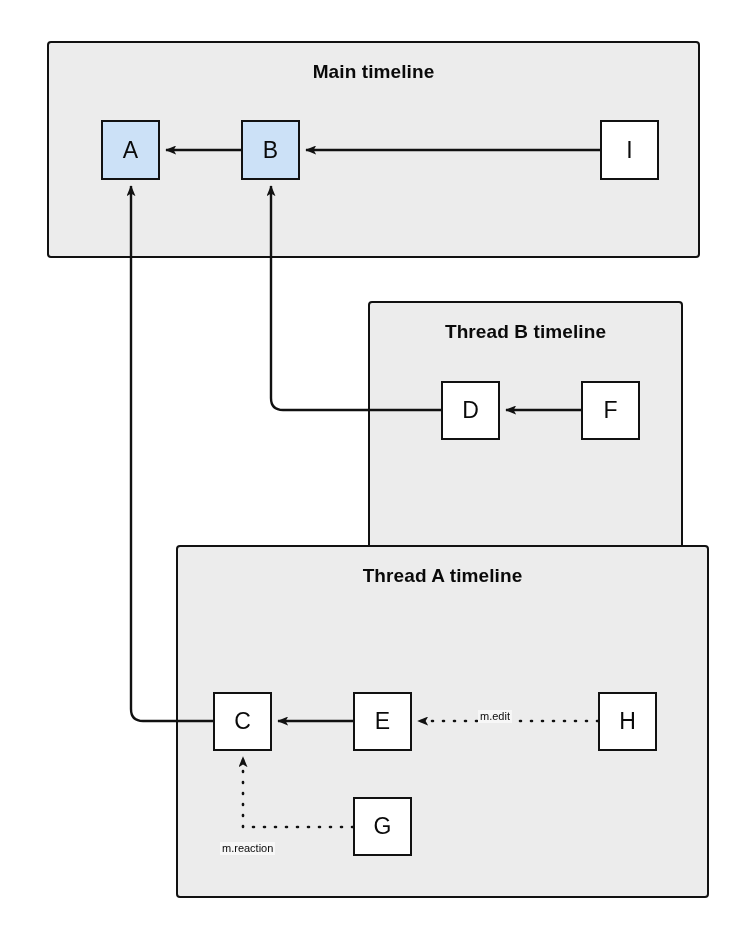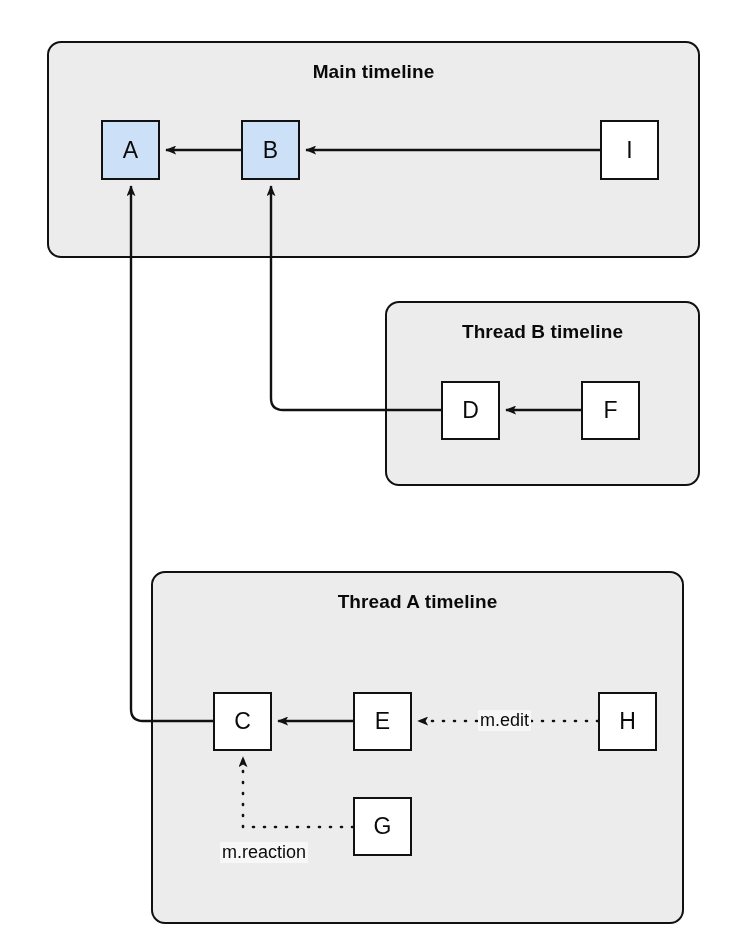--- a/index.html
+++ b/index.html
@@ -21,21 +21,21 @@
     position: absolute;
     left: 0;
     top: 0;
     width: 756px;
     height: 942px;
   }
   .group-box {
     position: absolute;
     background: #ececec;
     border: 2px solid #111111;
-    border-radius: 14px;
+    border-radius: 4px;
     box-sizing: border-box;
   }
   .group-title {
     position: absolute;
     width: 100%;
     text-align: center;
     font-weight: bold;
     font-size: 19px;
     color: #0a0a0a;
     letter-spacing: 0.1px;
@@ -50,42 +50,42 @@
     justify-content: center;
     font-size: 23px;
     color: #0a0a0a;
     line-height: 1;
   }
   .node.blue {
     background: #cce1f7;
   }
   .edge-label {
     position: absolute;
-    font-size: 18px;
+    font-size: 11px;
     color: #0a0a0a;
     background: #f7f7f7;
     padding: 0 2px;
     white-space: nowrap;
     line-height: 1.15;
   }
 </style>
 </head>
 <body>
 
 <div id="canvas">
 
   <div class="group-box" id="group-main" style="left: 47px; top: 41px; width: 653px; height: 217px;">
     <div class="group-title" id="title-main" style="top: 18px; left: 0px;">Main timeline</div>
   </div>
 
-  <div class="group-box" id="group-thread-b" style="left: 385px; top: 301px; width: 315px; height: 185px;">
+  <div class="group-box" id="group-thread-b" style="left: 368px; top: 301px; width: 315px; height: 252px;">
     <div class="group-title" id="title-thread-b" style="top: 18px; left: 0px;">Thread B timeline</div>
   </div>
 
-  <div class="group-box" id="group-thread-a" style="left: 151px; top: 545px; width: 533px; height: 353px; margin-top: 26px;">
+  <div class="group-box" id="group-thread-a" style="left: 176px; top: 545px; width: 533px; height: 353px;">
     <div class="group-title" id="title-thread-a" style="top: 18px; left: 0px;">Thread A timeline</div>
   </div>
 
   <svg id="edges" viewBox="0 0 756 942">
     <defs>
       <marker id="arrowhead" markerWidth="11" markerHeight="9" refX="10.2" refY="4.5" orient="auto" markerUnits="userSpaceOnUse">
         <path d="M0,0 L11,4.5 L0,9 L2.6,4.5 Z" fill="#111111"></path>
       </marker>
     </defs>
 

